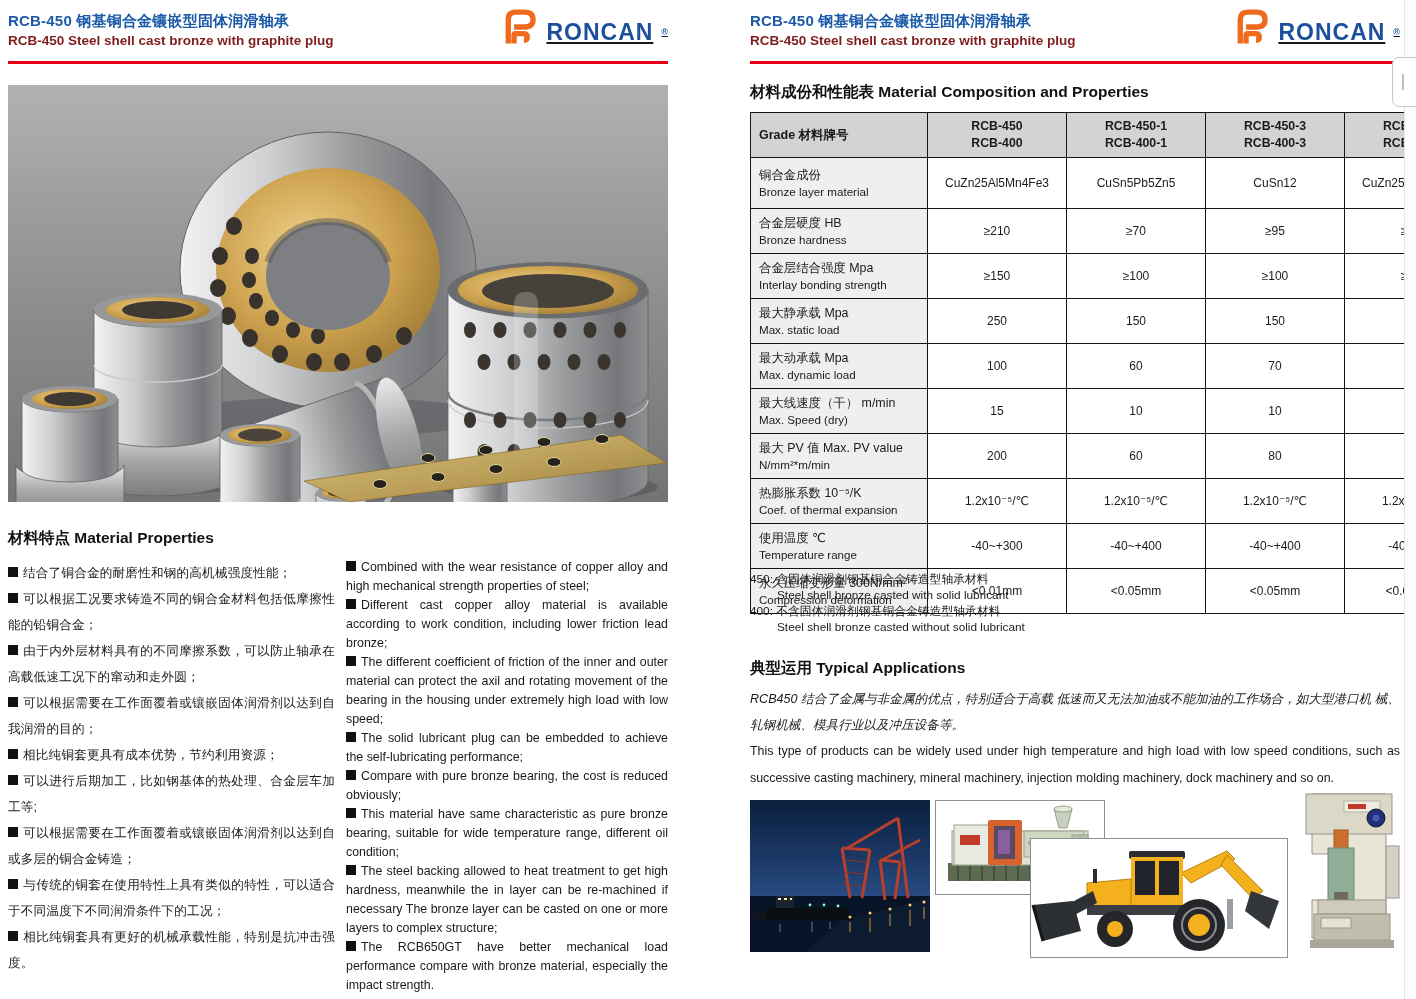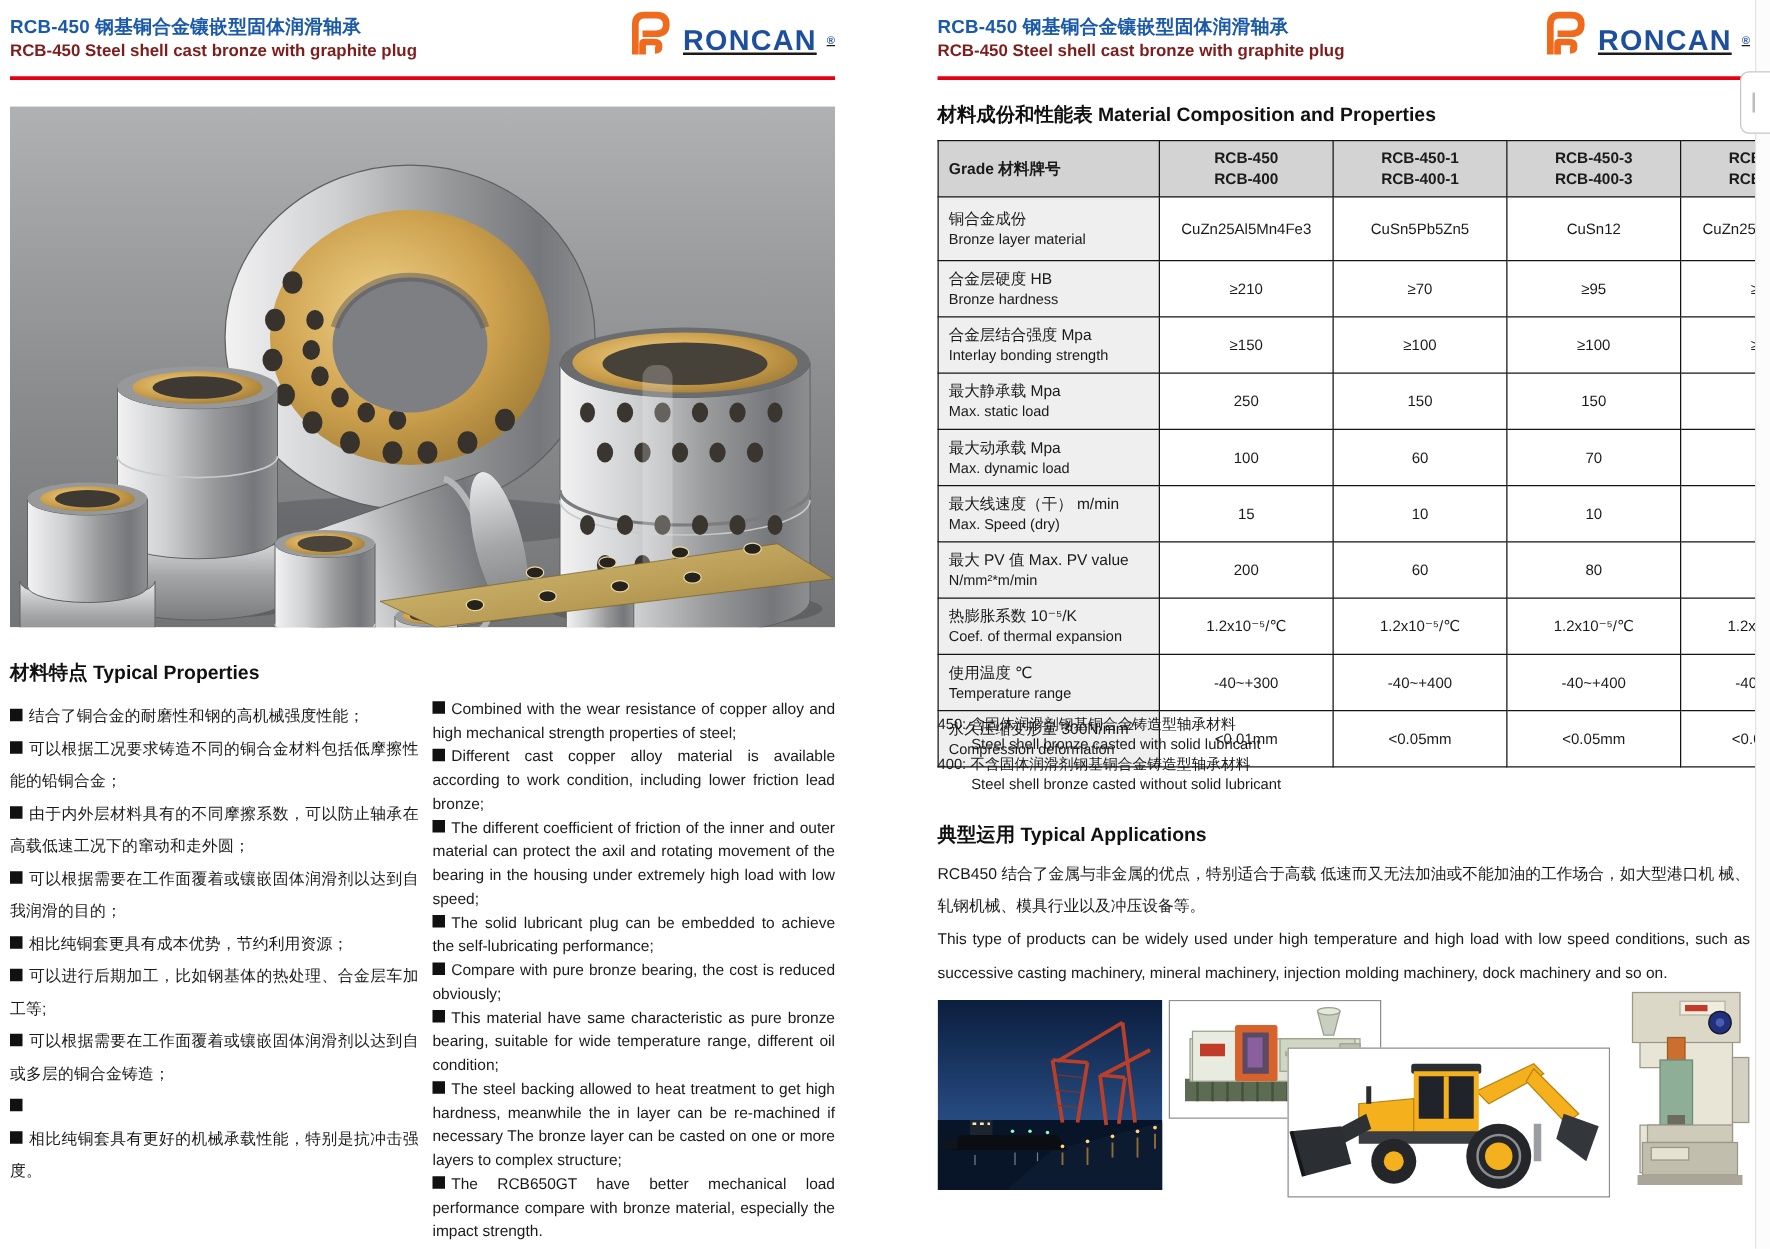--- a/index.html
+++ b/index.html
@@ -41,21 +41,21 @@
   tr.hrow td{background:#d3d3d3;height:38px;}
   td.cellL.head{font-size:12.5px;font-weight:bold;}
   td.cellV.head{font-weight:bold;font-size:12.3px;line-height:1.4;}
   tr.drow td{height:38px;}
   tr.drow.first td{height:44px;}
   .lz{font-size:12.4px;line-height:1.3;}
   .le{font-size:11.6px;line-height:1.3;}
   .notes{position:absolute;top:571px;left:0;width:650px;font-size:11.8px;line-height:16px;}
   .note-en{padding-left:27px;}
   .app-head{position:absolute;top:658px;left:0;font-size:15.5px;font-weight:bold;color:#111;}
-  .app-zh{position:absolute;top:686px;left:0;width:650px;font-size:12.6px;line-height:26px;text-align:justify;}
+  .app-zh{position:absolute;top:686px;left:0;width:650px;font-size:12.6px;line-height:26px;text-align:justify;font-style:italic;}
   .app-en{position:absolute;top:738px;left:0;width:650px;font-size:12.4px;line-height:27px;text-align:justify;}
 
   .ph{position:absolute;overflow:hidden;background:#fff;}
   .ph svg{display:block;}
   .ph-port{left:0;top:800px;width:180px;height:152px;}
   .ph-inj{left:185px;top:800px;width:168px;height:93px;border:1px solid #8e8e8e;z-index:1;}
   .ph-backhoe{left:280px;top:838px;width:256px;height:118px;border:1px solid #8e8e8e;z-index:2;}
   .ph-press{left:538px;top:788px;width:113px;height:168px;z-index:1;}
 
   
@@ -233,30 +233,30 @@
             <ellipse cx="594" cy="354" rx="7" ry="4.5"></ellipse>
           <ellipse cx="372" cy="399" rx="7" ry="4.5"></ellipse>
             <ellipse cx="430" cy="392" rx="7" ry="4.5"></ellipse>
           <ellipse cx="488" cy="384" rx="7" ry="4.5"></ellipse>
             <ellipse cx="546" cy="377" rx="7" ry="4.5"></ellipse>
         </g>
       </g>
     </svg>
   </div>
 
-  <div class="mp-head">材料特点 Typical Properties</div>
+  <div class="mp-head">材料特点 Material Properties</div>
   <div class="bul-zh">
       <p class="bullet"><span class="sq"></span><span>结合了铜合金的耐磨性和钢的高机械强度性能；</span></p>
       <p class="bullet"><span class="sq"></span><span>可以根据工况要求铸造不同的铜合金材料包括低摩擦性能的铅铜合金；</span></p>
       <p class="bullet"><span class="sq"></span><span>由于内外层材料具有的不同摩擦系数，可以防止轴承在高载低速工况下的窜动和走外圆；</span></p>
       <p class="bullet"><span class="sq"></span><span>可以根据需要在工作面覆着或镶嵌固体润滑剂以达到自 我润滑的目的；</span></p>
       <p class="bullet"><span class="sq"></span><span>相比纯铜套更具有成本优势，节约利用资源；</span></p>
       <p class="bullet"><span class="sq"></span><span>可以进行后期加工，比如钢基体的热处理、合金层车加 工等;</span></p>
       <p class="bullet"><span class="sq"></span><span>可以根据需要在工作面覆着或镶嵌固体润滑剂以达到自 或多层的铜合金铸造；</span></p>
-      <p class="bullet"><span class="sq"></span></p>
+      <p class="bullet"><span class="sq"></span><span>与传统的铜套在使用特性上具有类似的特性，可以适合 于不同温度下不同润滑条件下的工况；</span></p>
       <p class="bullet"><span class="sq"></span><span>相比纯铜套具有更好的机械承载性能，特别是抗冲击强度。</span></p>
     </div>
   <div class="bul-en">
       <p class="bullet"><span class="sq"></span><span>Combined with the wear resistance of copper alloy and high mechanical strength properties of steel;</span></p>
       <p class="bullet"><span class="sq"></span><span>Different cast copper alloy material is available according to work condition, including lower friction lead bronze;</span></p>
       <p class="bullet"><span class="sq"></span><span>The different coefficient of friction of the inner and outer material can protect the axil and rotating movement of the bearing in the housing under extremely high load with low speed;</span></p>
       <p class="bullet"><span class="sq"></span><span>The solid lubricant plug can be embedded to achieve the self-lubricating performance;</span></p>
       <p class="bullet"><span class="sq"></span><span>Compare with pure bronze bearing, the cost is reduced obviously;</span></p>
       <p class="bullet"><span class="sq"></span><span>This material have same characteristic as pure bronze bearing, suitable for wide temperature range, different oil condition;</span></p>
       <p class="bullet"><span class="sq"></span><span>The steel backing allowed to heat treatment to get high hardness, meanwhile the in layer can be re-machined if necessary The bronze layer can be casted on one or more layers to complex structure;</span></p>

